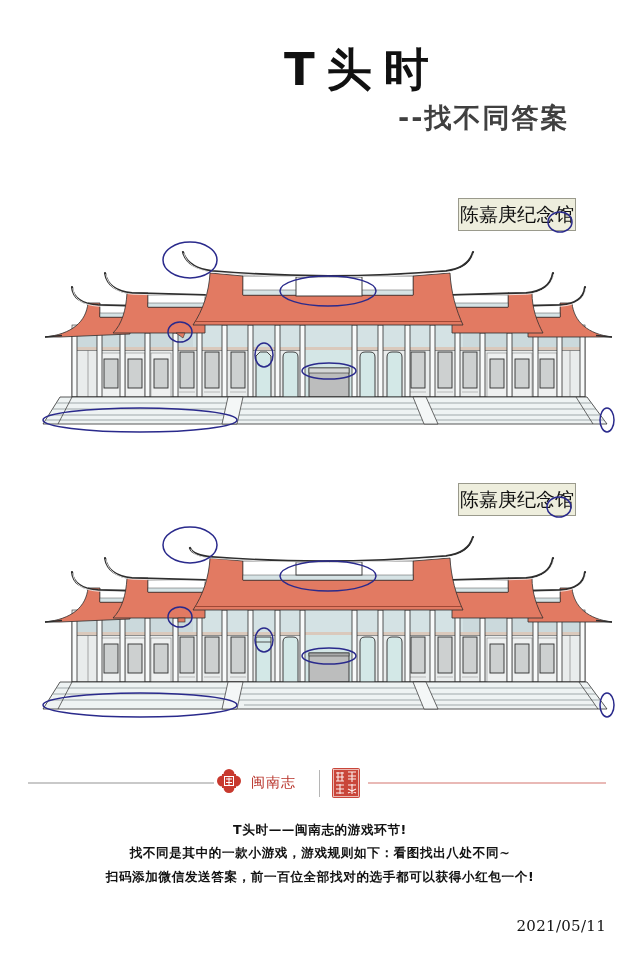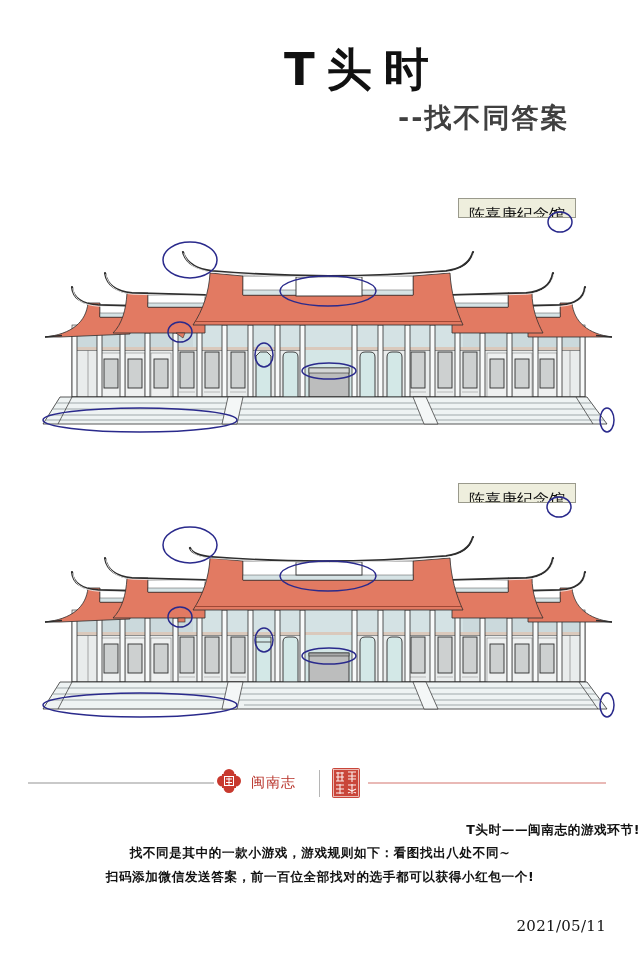--- a/index.html
+++ b/index.html
@@ -4,37 +4,37 @@
 <style>
   html, body { margin: 0; padding: 0; background: #ffffff; }
   body { width: 640px; height: 957px; position: relative; overflow: hidden;
          font-family: "DejaVu Sans", sans-serif; color: #111; }
   .abs { position: absolute; }
   #title { left: 240px; top: 40px; font-size: 45px; font-weight: bold; letter-spacing: 12px;
            white-space: nowrap; line-height: 60px; color: #111; margin-left: 44px; }
   #subtitle { left: 398px; top: 100px; font-size: 27px; font-weight: bold; letter-spacing: 2px;
               white-space: nowrap; line-height: 36px; color: #404040; }
   .panel { position: absolute; left: 0; width: 640px; height: 330px; }
-  .sign { position: absolute; left: 458px; width: 118px; height: 20px; background: #eeeedd;
+  .sign { position: absolute; left: 458px; width: 118px; height: 33px; background: #eeeedd;
           border: 1px solid #9a9a8c; box-sizing: border-box; text-align: center;
-          font-family: "DejaVu Serif", serif; font-size: 16px; line-height: 31px;
+          font-family: "DejaVu Serif", serif; font-size: 19px; line-height: 31px;
           letter-spacing: 0px; color: #111; white-space: nowrap; overflow: hidden; }
   .building { position: absolute; left: 0; width: 640px; height: 210px; }
   #markers { position: absolute; left: 0; top: 0; width: 640px; height: 957px; pointer-events: none; }
   .footer-rule { position: absolute; height: 1.5px; top: 782px; }
   #rule-left { left: 28px; width: 186px; background: #c9c9c9; }
   #rule-right { left: 368px; width: 238px; background: #e9b9b6; }
   #logo { left: 217px; top: 769px; width: 24px; height: 24px; }
   #brand { left: 251px; top: 769px; font-size: 14px; line-height: 26px; color: #b8332a;
            font-family: "DejaVu Serif", serif; letter-spacing: 1px; white-space: nowrap; }
   #divider { left: 319px; top: 770px; width: 1px; height: 27px; background: #b5b5b5; }
   #seal { left: 332px; top: 768px; width: 28px; height: 30px; }
   .note { position: absolute; left: 0; width: 640px; text-align: center; font-size: 12.6px;
           font-weight: bold; letter-spacing: 0.6px; line-height: 18px; color: #111; white-space: nowrap; }
-  #line1 { top: 821px; text-align: right; }
+  #line1 { top: 821px; }
   #line2 { top: 844px; }
   #line3 { top: 868px; }
   #date { right: 34px; top: 915px; font-family: "DejaVu Serif", serif; font-size: 15px;
           line-height: 22px; color: #111; letter-spacing: 0.3px; }
 </style>
 </head>
 <body>
 
 <div id="title" class="abs">T头时</div>
 <div id="subtitle" class="abs">--找不同答案</div>

